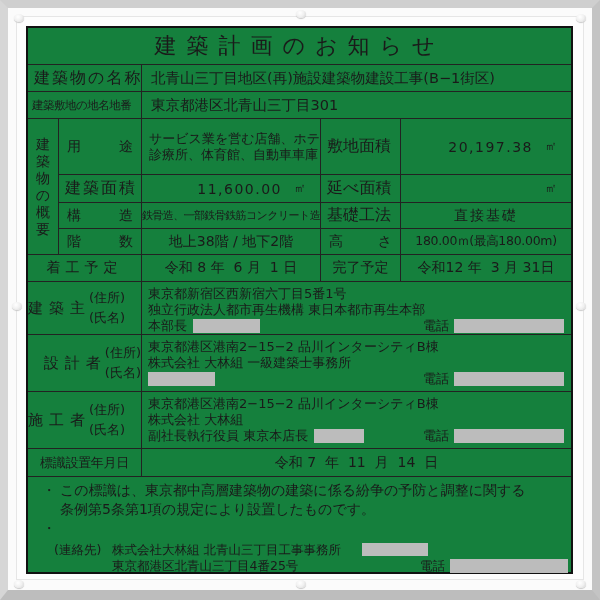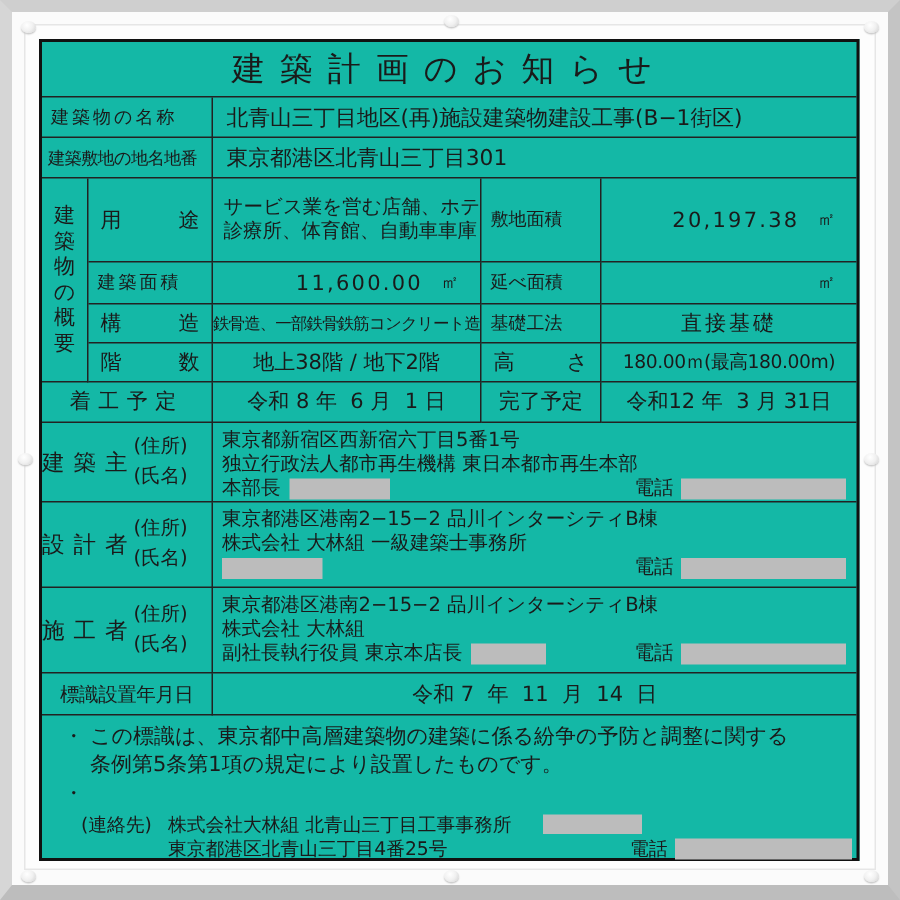--- a/index.html
+++ b/index.html
@@ -3,25 +3,25 @@
 <meta charset="utf-8">
 <style>
   html, body { margin:0; padding:0; }
   body { width:600px; height:600px; position:relative; overflow:hidden; background:#ffffff;
          font-family:"DejaVu Sans","Liberation Sans",sans-serif; color:#1a1a1a; }
   .frame { position:absolute; left:0; top:0; width:600px; height:600px; box-sizing:border-box;
            border-top:8px solid #cfcfcf; border-left:8px solid #d6d6d6; border-right:8px solid #c4c4c4; border-bottom:10px solid #bdbdbd;
            background:#fbfbfb; }
   .frame-inner { position:absolute; left:8px; top:8px; right:8px; bottom:10px; border:1px solid #e6e6e6; background:#fdfdfd; }
   .screw { position:absolute; width:10px; height:8px; border-radius:50%; background:radial-gradient(circle at 40% 35%, #ffffff 0%, #f0f0f0 50%, #cfcfcf 100%); box-shadow:0 1px 1px #c9c9c9; }
-  .board { position:absolute; left:26px; top:26px; width:547px; height:548px; border:2px solid #111; box-sizing:border-box; background:#14b8a6; }
+  .board { position:absolute; left:26px; top:26px; width:547px; height:548px; border:2px solid #111; box-sizing:border-box; background:#15803d; }
   .cell { position:absolute; box-sizing:border-box; border-right:1.5px solid #222; border-bottom:1.5px solid #222; display:flex; align-items:center; overflow:hidden; white-space:nowrap; }
   .noR { border-right:none; }
   .title { font-size:22px; letter-spacing:10px; justify-content:center; }
-  .lbl { font-size:12px; padding-left:6px; }
+  .lbl { font-size:16px; padding-left:6px; }
   .lbl-sp { justify-content:space-between; padding:0 8px 0 8px; font-size:14px; }
   .val { font-size:14px; padding-left:9px; }
   .small { font-size:11.5px; padding-left:4px; letter-spacing:-0.5px; }
   .center { justify-content:center; }
   .right { justify-content:flex-end; padding-right:14px; }
   .num { font-size:14px; letter-spacing:1.5px; }
   .multi { flex-direction:column; align-items:flex-start; justify-content:center; line-height:16px; font-size:13px; }
   .vert { flex-direction:column; justify-content:center; align-items:center; font-size:14px; line-height:17px; }
   .party-label { flex-direction:row; justify-content:flex-start; }
   .party-name { font-size:15px; letter-spacing:6px; }
@@ -132,21 +132,21 @@
     <div class="line">
       <span>本部長</span>
       <span class="redact" style="width:67px;margin-left:6px;"></span>
       <span class="phone" style="left:275px;">
         <span>電話</span>
         <span class="redact" style="width:110px;"></span>
       </span>
     </div>
   </div>
 
-  <div class="cell party-label" style="left:0;top:307px;width:114px;height:57px;">
+  <div class="cell party-label" style="left:0;top:307px;width:114px;height:57px;justify-content:flex-end;">
     <span class="party-name">設計者</span>
     <span class="party-sub">
       <span>(住所)</span>
       <span>(氏名)</span>
     </span>
   </div>
   <div class="cell multi noR" style="left:114px;top:307px;width:429px;height:57px;padding-left:6px;">
     <div class="line">
         <span>東京都港区港南2−15−2 品川インターシティB棟</span>
       </div>

